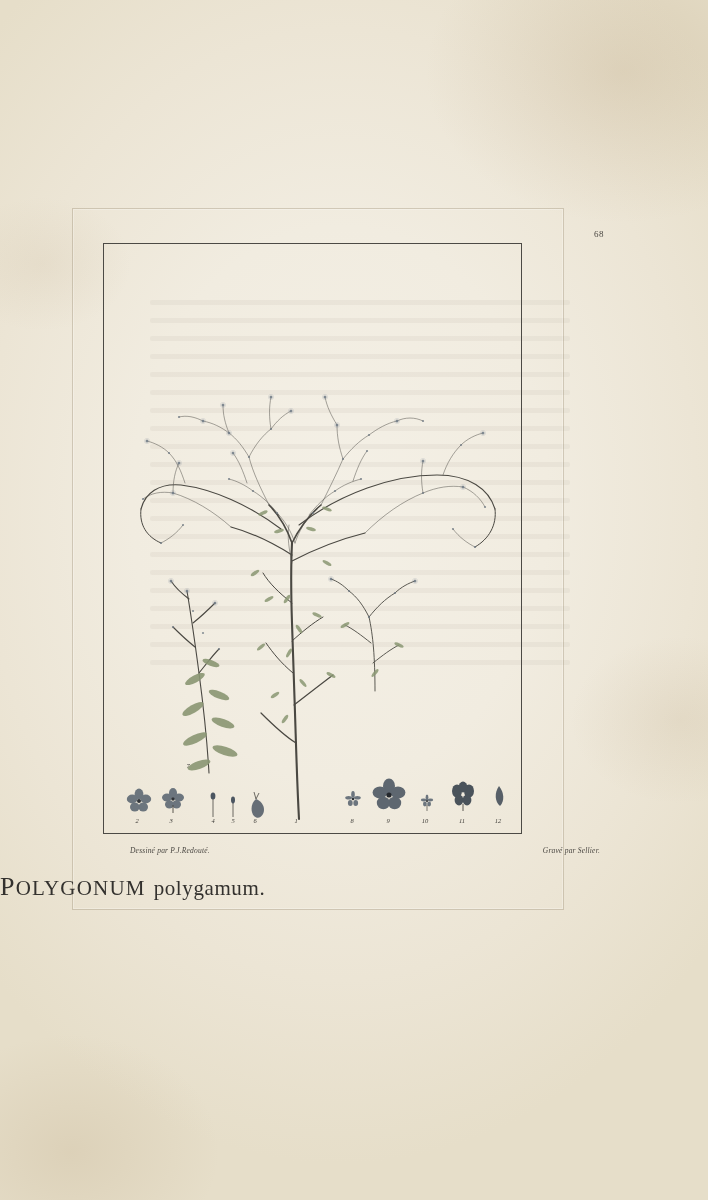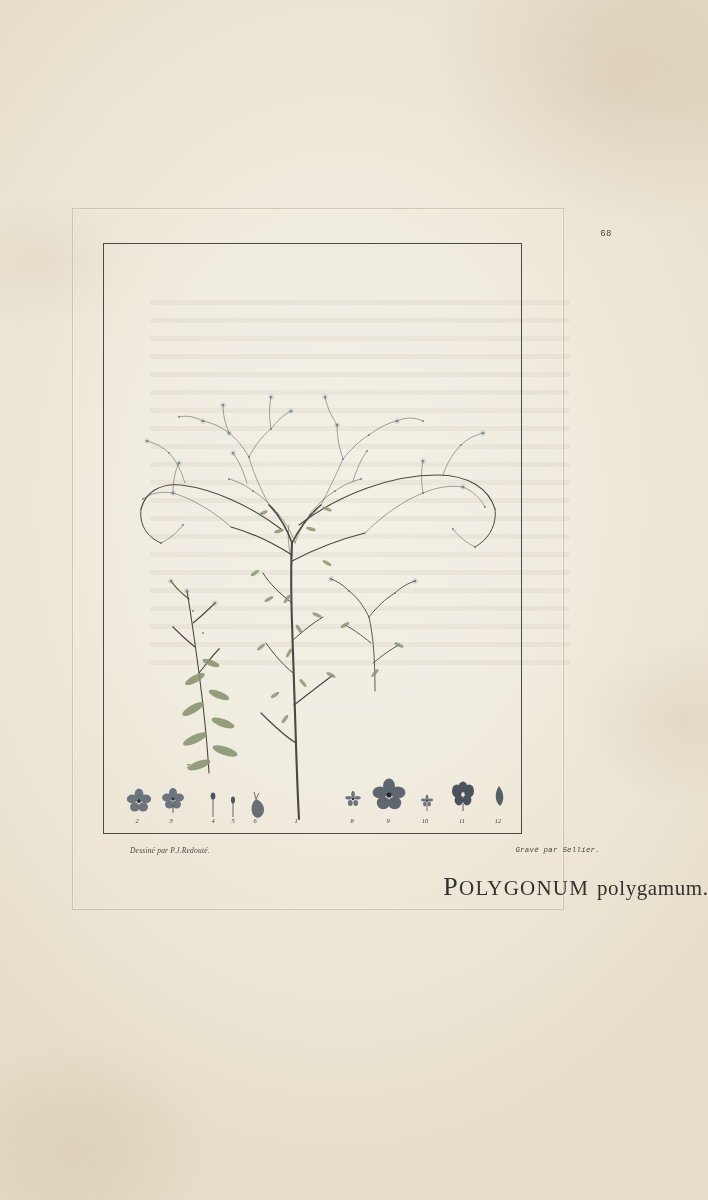--- a/index.html
+++ b/index.html
@@ -66,26 +66,26 @@
     position: absolute;
     left: 103px;
     top: 243px;
     width: 417px;
     height: 589px;
     border: 1.1px solid #4c4a45;
   }
 
   .plate-number {
     position: absolute;
-    right: 96px;
+    right: 104px;
     top: 229px;
     font-size: 9px;
     color: #4a4742;
     letter-spacing: 0.5px;
-    font-family: Liberation Mono, monospace;
+    font-family: Liberation Serif, serif;
   }
 
   .illustration {
     position: absolute;
     left: 103px;
     top: 243px;
     width: 417px;
     height: 589px;
   }
 
@@ -100,29 +100,28 @@
     margin-left: 16px;
   }
   .credit-right {
     position: absolute;
     right: 108px;
     top: 846px;
     font-size: 7.5px;
     font-style: italic;
     color: #4a4742;
     letter-spacing: 0.2px;
-    font-family: Liberation Mono, monospace;
   }
 
   .caption {
     position: absolute;
     left: 0;
     right: 0;
     top: 872px;
-    text-align: right;
+    text-align: left;
     color: #33312e;
     font-family: "Liberation Serif", serif;
   }
   .caption .genus {
     font-size: 21px;
     letter-spacing: 1.2px;
   }
   .caption .genus .cap {
     font-size: 26px;
   }

